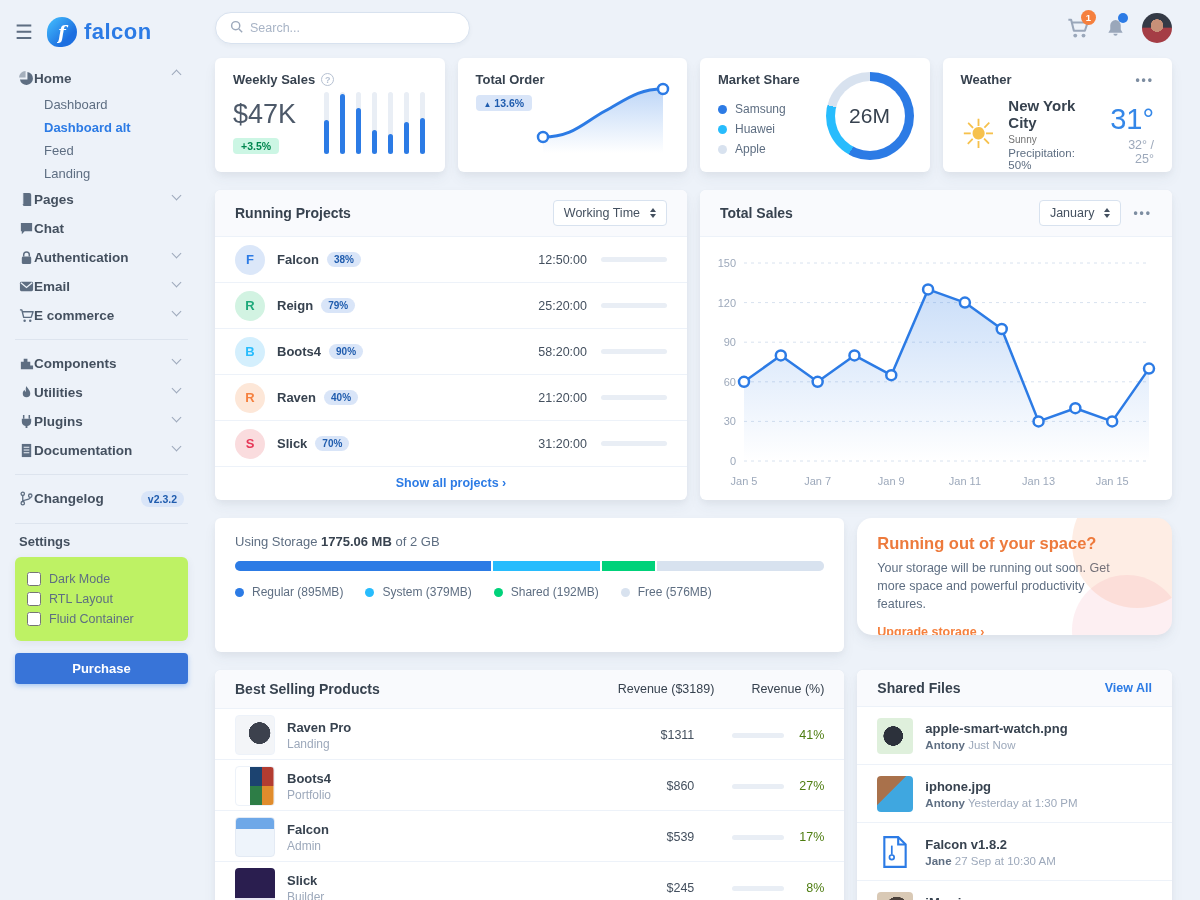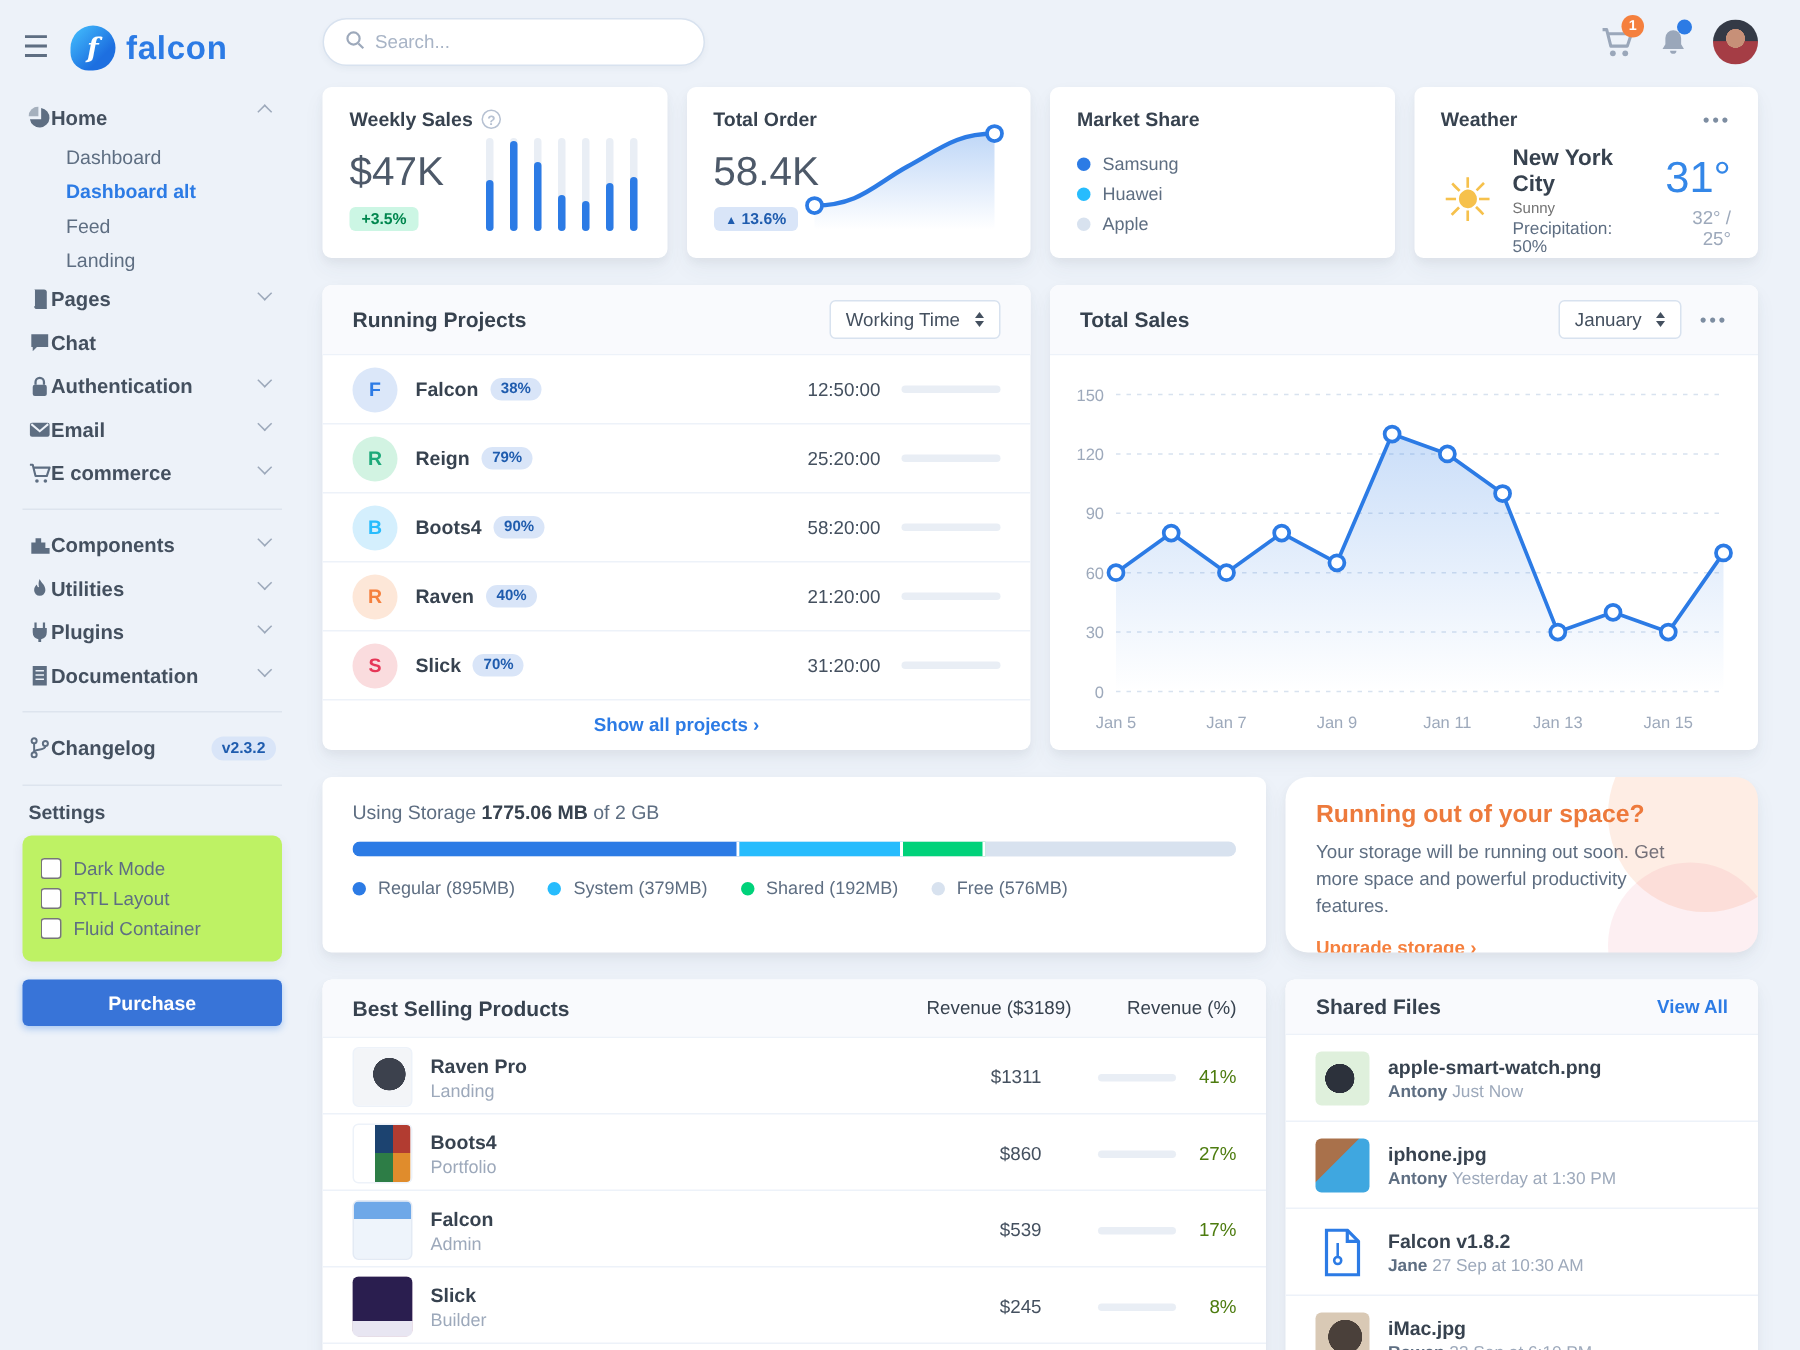--- a/index.html
+++ b/index.html
@@ -101,21 +101,21 @@
   .av-red { background:#fadcde; color:#e63757; }
   .pname { font-weight:bold; color:#37424f; font-size:13px; margin-right:8px; }
   .ppct { background:#d9e5f8; color:#1f5cae; font-size:10px; font-weight:bold; padding:2px 7px; border-radius:9px; }
   .ptime { margin-left:auto; color:#44505f; font-size:12.5px; margin-right:14px; }
   .pbar { width:66px; height:5px; background:#e9eef5; border-radius:3px; overflow:hidden; }
   .pbar .fill { height:100%; background:#2c7be5; border-radius:3px; }
   .proj-footer { text-align:center; padding:9px 0; color:#2c7be5; font-weight:bold; font-size:12.5px; cursor:pointer; }
 
   .chart-body { padding:8px 10px 2px 6px; }
 
-  .storage-card { padding:16px 20px; height:117px; }
+  .storage-card { padding:16px 20px; height:134px; }
   .st-label { font-size:13px; color:#5e6e82; }
   .st-label b { color:#37424f; }
   .st-bar { display:flex; height:10px; border-radius:5px; overflow:hidden; margin:12px 0 14px; background:#e9eef5; }
   .st-seg { height:100%; border-right:2px solid #fff; }
   .st-seg:last-child { border-right:none; }
   .st-legend { display:flex; gap:22px; }
   .st-legend .leg-row { font-size:12px; color:#5e6e82; padding:0; }
 
   .space-card { padding:16px 20px; height:117px; position:relative; overflow:hidden;border-radius:15px; }
   .space-card .blob1 { position:absolute; right:-30px; top:-40px; width:130px; height:130px; border-radius:50%; background:rgba(245,128,62,.14); }
@@ -373,21 +373,20 @@
           <span class="wk-bar">
               <span class="wk-fill" style="height: 58%;"></span>
             </span>
         </div>
       </div>
 
       <div class="card stat-card">
         <div class="stat-title">
             <span>Total Order</span>
           </div>
-        <div class="stat-value">58.4K</div>
         <span class="pill blue"><span style="font-size:8px;">▲</span> <span>13.6%</span></span>
         <span class="spark">
           <svg width="140" height="76" viewBox="0 0 140 76">
             <defs>
                 <linearGradient id="sg" x1="0" y1="0" x2="0" y2="1">
                   <stop offset="0" stop-color="rgba(44,123,229,.3)"></stop>
                   <stop offset="1" stop-color="rgba(44,123,229,0)"></stop>
                 </linearGradient>
               </defs>
             <path d="M10 60 C40 60 50 46 72 34 S 105 12 130 12 L130 76 L10 76 Z" fill="url(#sg)"></path>
@@ -408,20 +407,24 @@
               <span>Samsung</span>
             </div>
           <div class="leg-row">
               <span class="dot" style="background: rgb(39, 188, 253);"></span>
               <span>Huawei</span>
             </div>
           <div class="leg-row">
               <span class="dot" style="background: rgb(216, 226, 239);"></span>
               <span>Apple</span>
             </div>
+        </div>
+        <div class="donut-wrap">
+          <div class="donut" id="market-donut" style="background: conic-gradient(rgb(44, 123, 229) 0%, rgb(44, 123, 229) 58%, rgb(39, 188, 253) 58%, rgb(39, 188, 253) 79%, rgb(216, 226, 239) 79%, rgb(216, 226, 239) 100%);"></div>
+          <div class="donut-label">26M</div>
         </div>
       </div>
 
       <div class="card stat-card">
         <div class="stat-title" style="justify-content:space-between; display:flex;">
           <span>Weather</span>
           <span class="dots-icon">•••</span>
         </div>
         <div class="weather-body">
           <span class="sun">☀</span>

